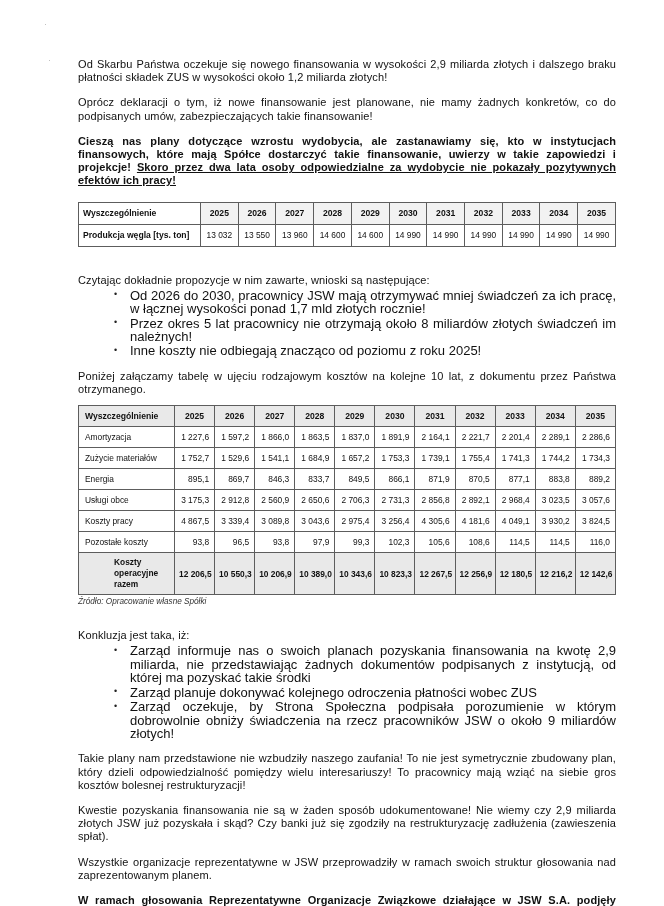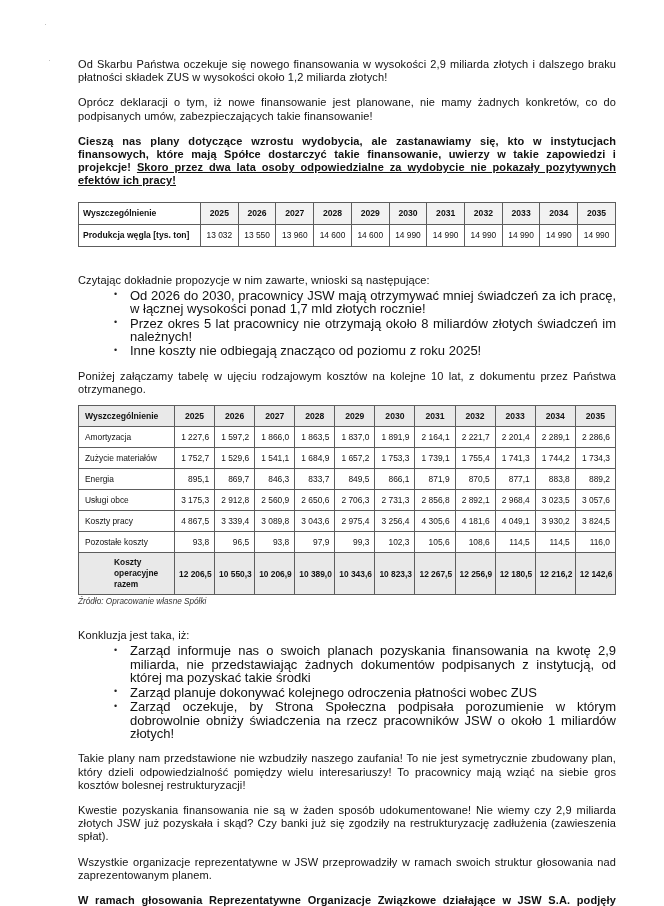--- a/index.html
+++ b/index.html
@@ -319,21 +319,21 @@
   </table>
 
   <div class="src">Źródło: Opracowanie własne Spółki</div>
 
   <div class="gap-sm"></div>
 
   <p class="tight">Konkluzja jest taka, iż:</p>
   <ul>
     <li>Zarząd informuje nas o swoich planach pozyskania finansowania na kwotę 2,9 miliarda, nie przedstawiając żadnych dokumentów podpisanych z instytucją, od której ma pozyskać takie środki</li>
     <li>Zarząd planuje dokonywać kolejnego odroczenia płatności wobec ZUS</li>
-    <li>Zarząd oczekuje, by Strona Społeczna podpisała porozumienie w którym dobrowolnie obniży świadczenia na rzecz pracowników JSW o około 1 miliardów złotych!</li>
+    <li>Zarząd oczekuje, by Strona Społeczna podpisała porozumienie w którym dobrowolnie obniży świadczenia na rzecz pracowników JSW o około 9 miliardów złotych!</li>
   </ul>
 
   <p class="tight"><span class="b">Takie plany nam przedstawione nie wzbudziły naszego zaufania! To nie jest symetrycznie zbudowany plan, który dzieli odpowiedzialność pomiędzy wielu interesariuszy!</span><span> To pracownicy mają wziąć na siebie gros kosztów bolesnej restrukturyzacji!</span></p>
 
   <p class="tight">Kwestie pozyskania finansowania nie są w żaden sposób udokumentowane! Nie wiemy czy 2,9 miliarda złotych JSW już pozyskała i skąd? Czy banki już się zgodziły na restrukturyzację zadłużenia (zawieszenia spłat).</p>
 
   <p class="tight">Wszystkie organizacje reprezentatywne w JSW przeprowadziły w ramach swoich struktur głosowania nad zaprezentowanym planem.</p>
 
   <p class="b">W ramach głosowania Reprezentatywne Organizacje Związkowe działające w JSW S.A. podjęły decyzje o braku zgody na podpisanie zaprezentowanego nam porozumienia.</p>
 

